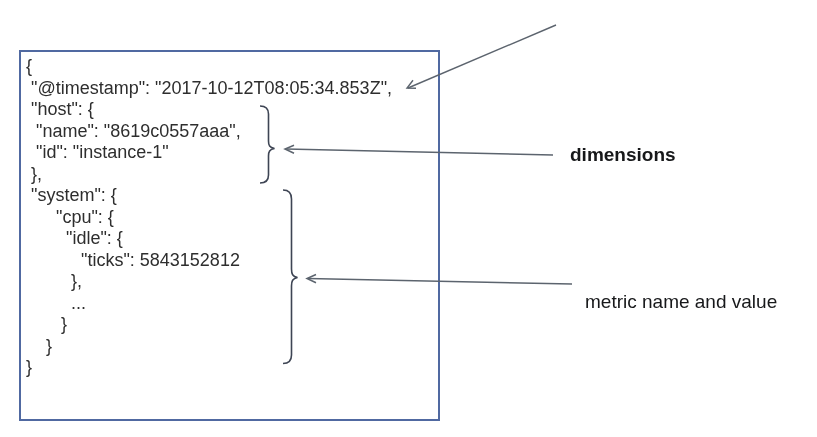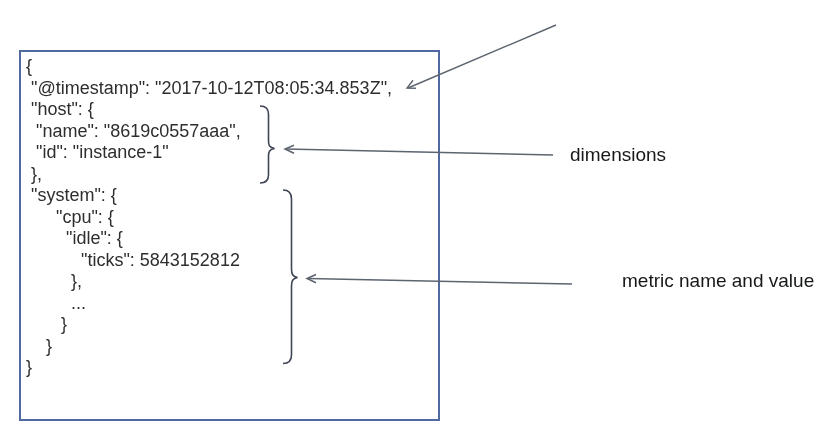--- a/index.html
+++ b/index.html
@@ -25,22 +25,22 @@
     position:absolute;left:5px;top:4px;right:2px;
     font-family:"Liberation Sans", sans-serif;
     font-size:18px;line-height:21.5px;color:var(--code-text);
   }
   .code-line{white-space:pre;min-height:21.5px;}
   .label{
     position:absolute;color:var(--label-text);
     font-size:19px;line-height:22px;white-space:nowrap;
   }
   .label-timestamp{left:570px;top:28px;}
-  .label-dimensions{left:570px;top:144px;}
-  .label-metric{left:585px;top:270px;margin-left:37px;}
+  .label-dimensions{left:570px;top:144px;font-weight:bold;}
+  .label-metric{left:585px;top:291px;}
   .overlay{position:absolute;left:0;top:0;pointer-events:none;}
 </style>
 </head>
 <body>
 
 <div class="figure">
 
   <div class="json-box">
     <div class="code">
         <div class="code-line">{</div>

